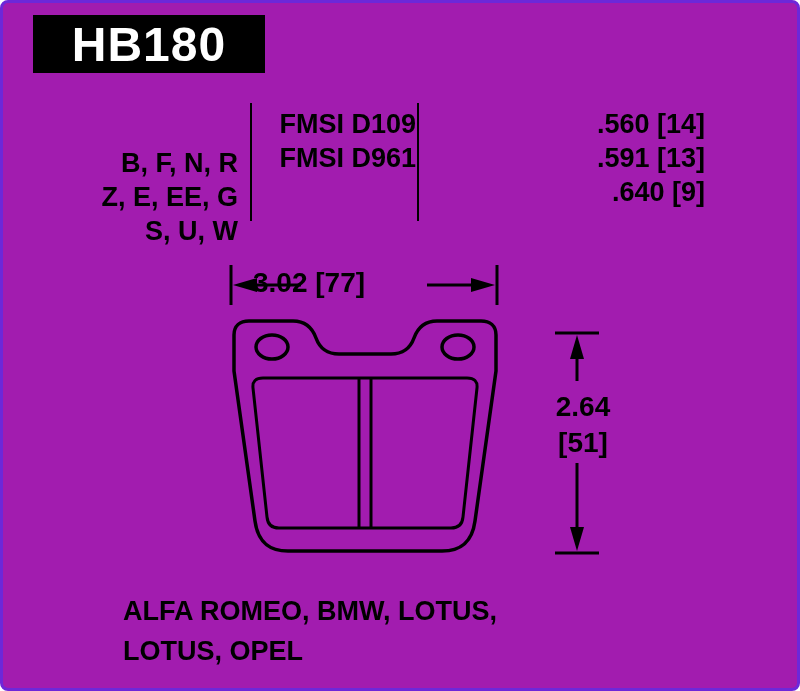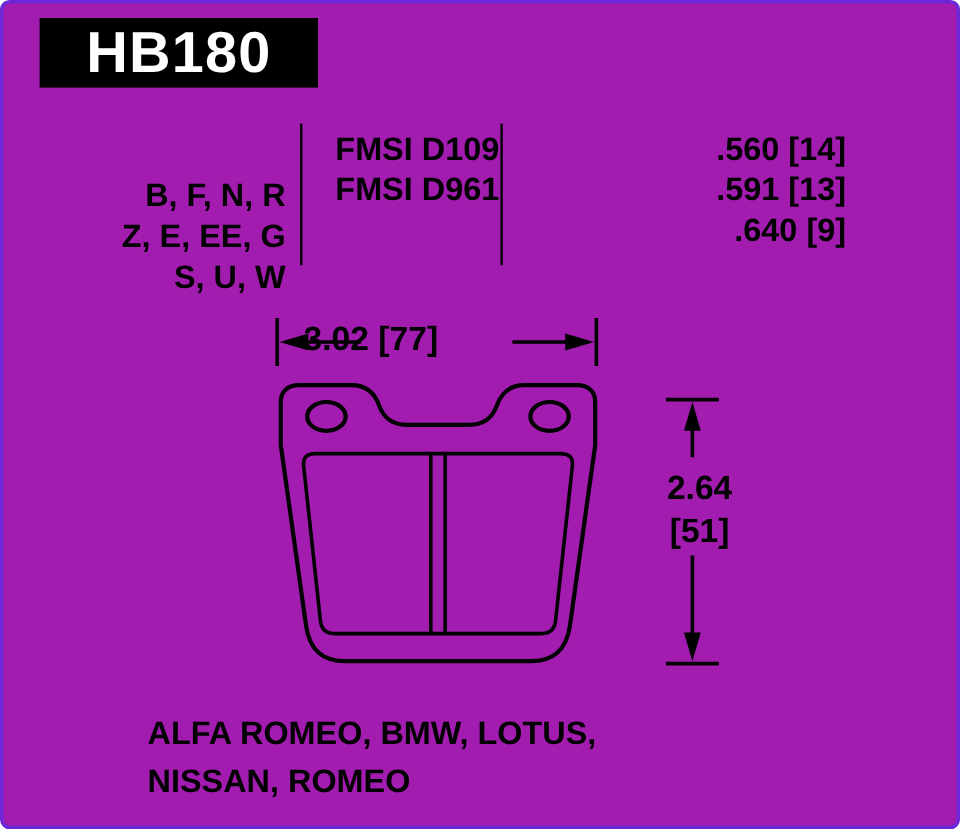--- a/index.html
+++ b/index.html
@@ -155,16 +155,16 @@
     <line class="stroke" x1="26" y1="140" x2="26" y2="208" stroke-width="3"></line>
     <polygon points="26,228 19,204 33,204" fill="#000"></polygon>
   </svg>
   <div class="dim-text height-text">
     <div>2.64</div>
     <div>[51]</div>
   </div>
 
   <div class="apps">
     <div>ALFA ROMEO, BMW, LOTUS,</div>
-    <div>NISSAN, ROMEO</div>
+    <div>LOTUS, OPEL</div>
   </div>
 
 </div>
 
 </body></html>

